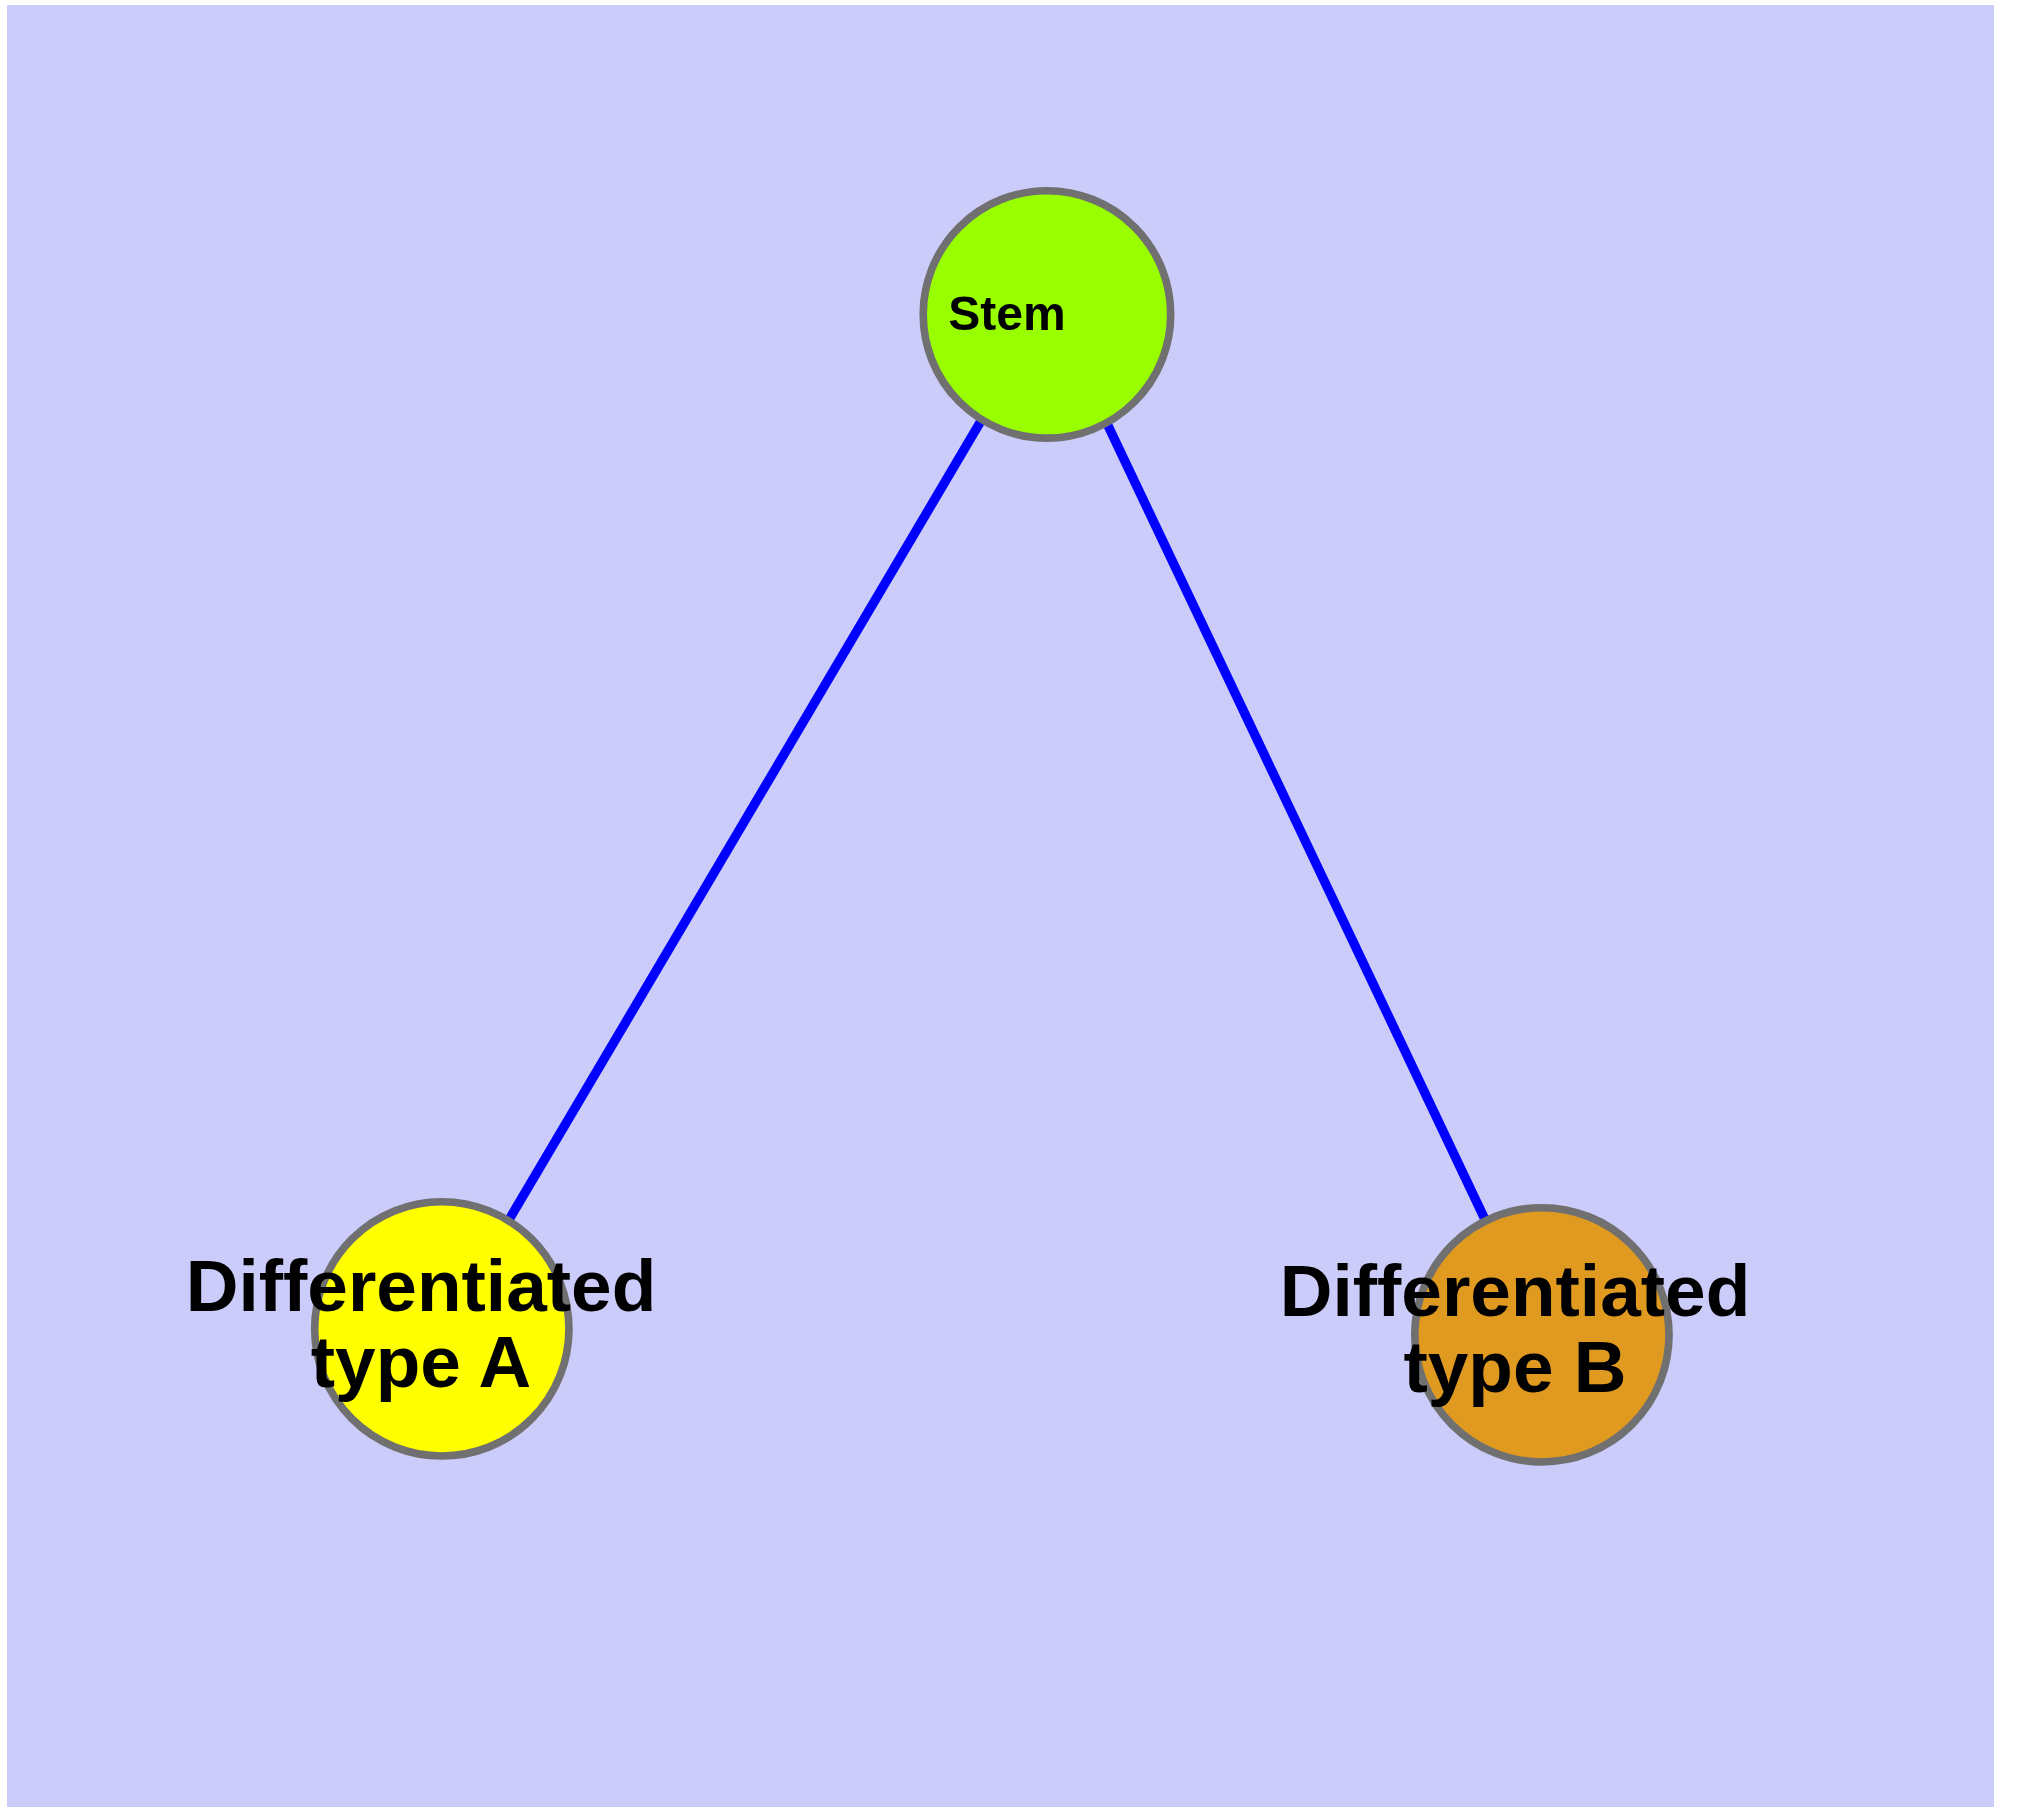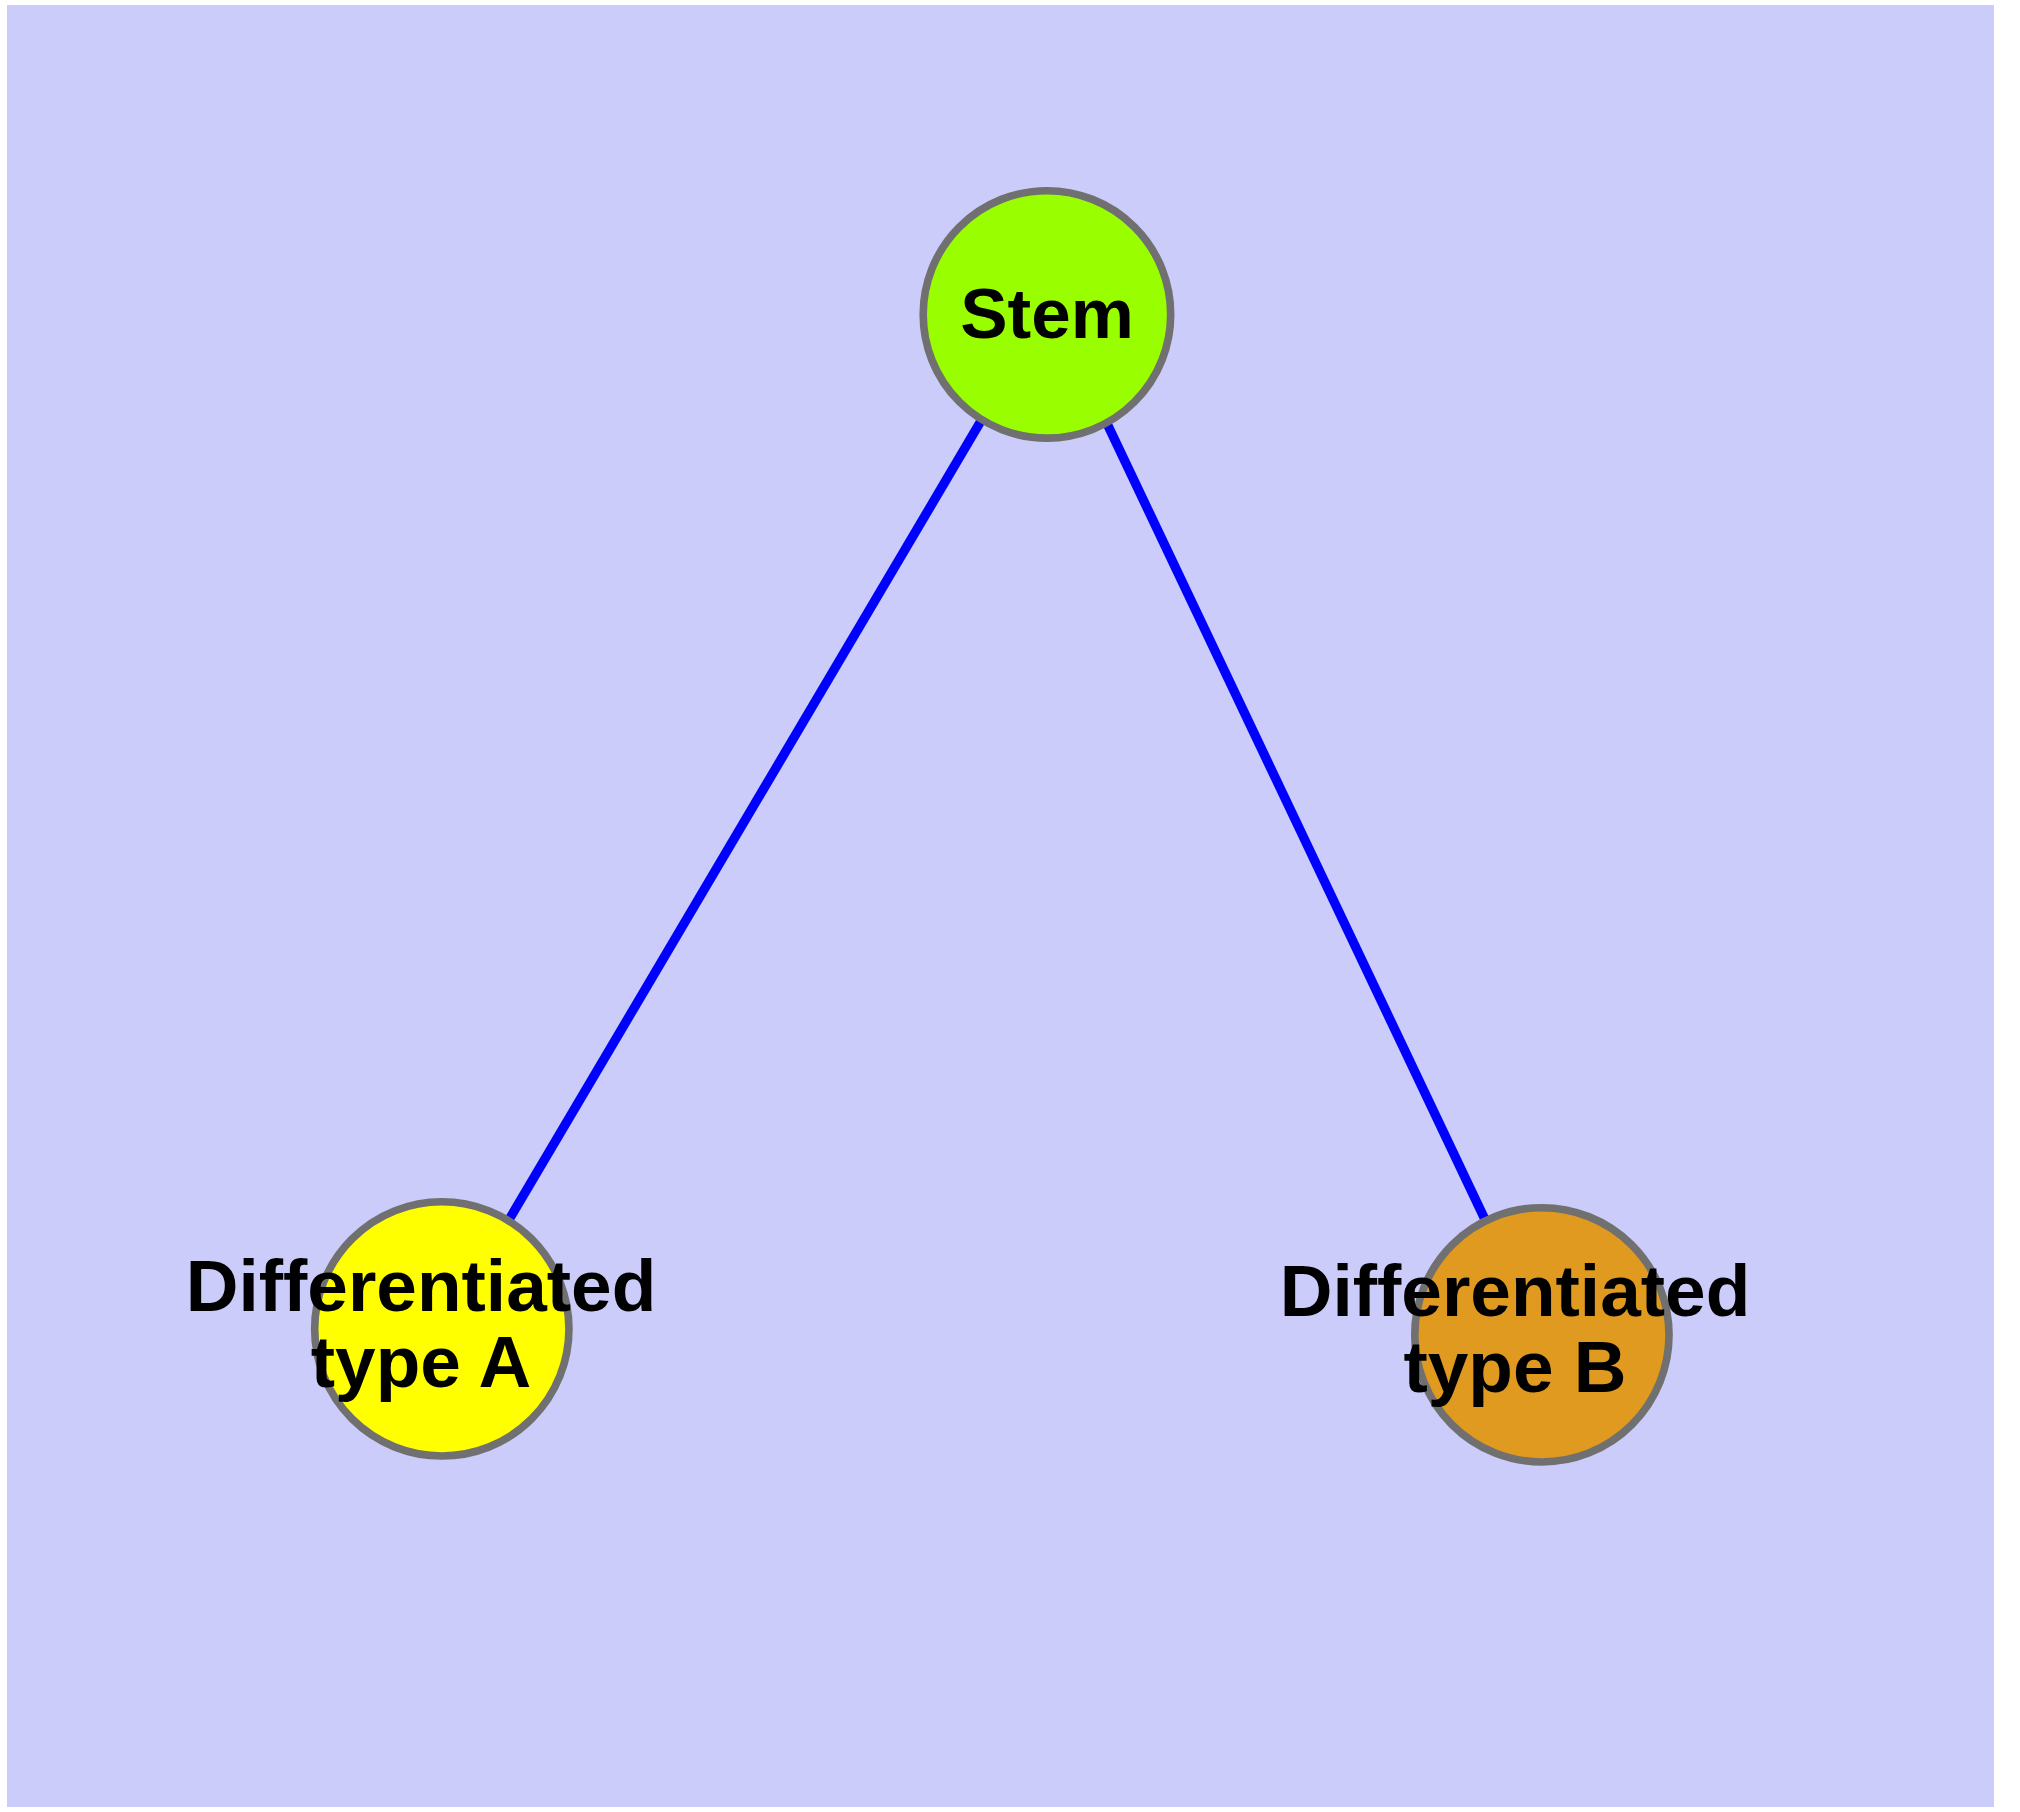--- a/index.html
+++ b/index.html
@@ -35,22 +35,22 @@
     position: absolute;
     text-align: center;
     color: #000000;
     font-weight: bold;
     line-height: 1.04;
     white-space: pre;
     pointer-events: none;
     font-family: "Liberation Sans", sans-serif;
   }
   .label-stem {
-    font-size: 71px;
-    left: 1047px;
+    font-size: 48px;
+    left: 1007px;
     top: 314px;
     transform: translate(-50%, -50%);
   }
   .label-a {
     font-size: 73px;
     left: 421px;
     top: 1324px;
     transform: translate(-50%, -50%);
   }
   .label-b {

